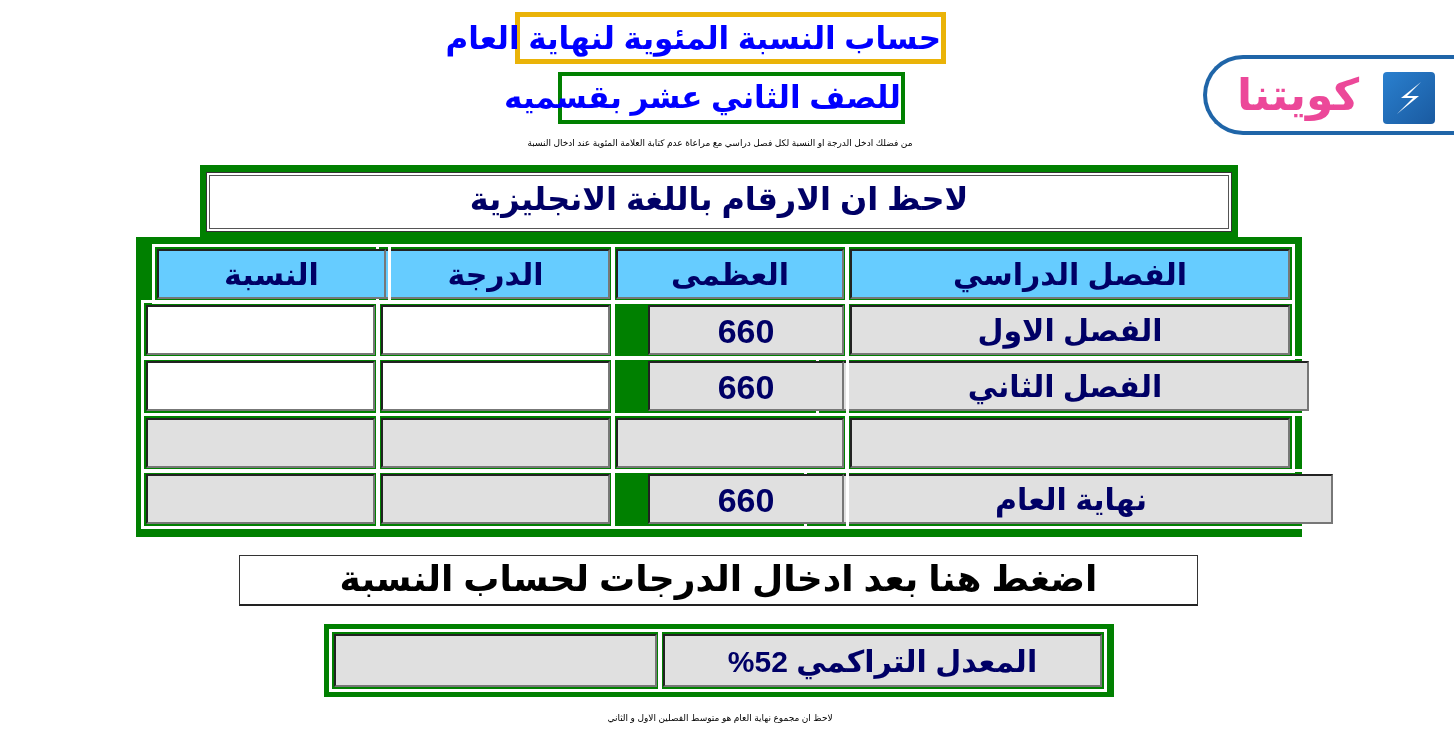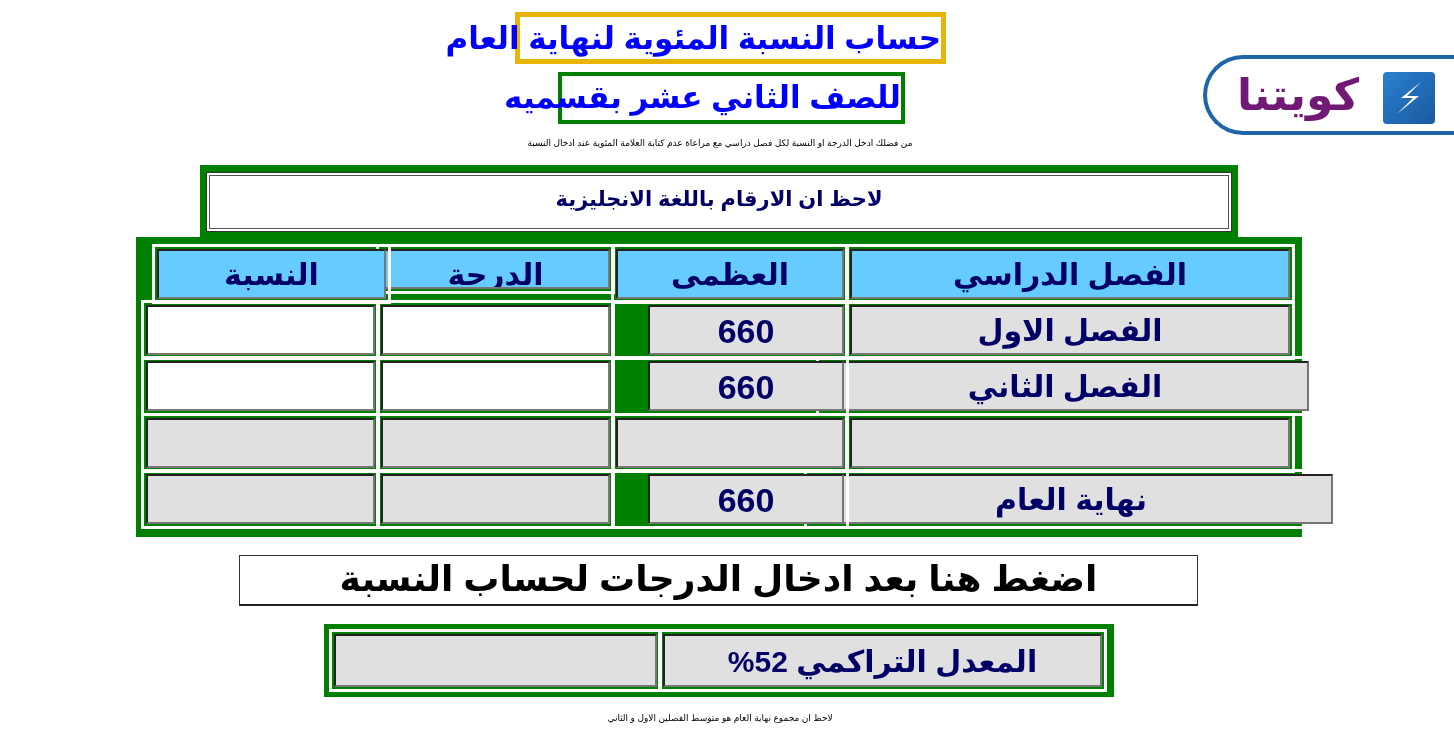--- a/index.html
+++ b/index.html
@@ -13,32 +13,32 @@
   .title2 { left:558px; top:72px; width:347px; height:52px; border:4px solid #008000;
             color:#0000ff; font-weight:bold; font-size:31px; line-height:44px;
             text-align:center; direction:rtl; white-space:nowrap; }
   .instr { left:440px; top:136px; width:560px; height:14px; font-size:9px; line-height:14px;
            text-align:center; direction:rtl; color:#000; white-space:nowrap; }
 
   
   .logo { left:1203px; top:55px; width:280px; height:80px; border:4px solid #1f65a8;
           border-radius:40px 0 0 40px; border-right:none; background:#fff; }
   .logo-text { position:absolute; left:30px; top:6px; font-size:44px; font-weight:bold;
-               color:#701a75; direction:rtl; line-height:60px; white-space:nowrap; }
+               color:#ec4899; direction:rtl; line-height:60px; white-space:nowrap; }
   .logo-icon { position:absolute; left:176px; top:13px; width:52px; height:52px;
                background:linear-gradient(135deg,#2a80cf,#1a5aa0); border-radius:4px; }
   .logo-icon svg { position:absolute; left:0; top:0; }
 
   
   .notice-outer { left:200px; top:165px; width:1038px; height:74px; background:#008000; }
   .notice-inner { position:absolute; left:7px; top:8px; right:7px; bottom:8px;
                   background:#fff; border:1px solid #fff; outline:1px solid #333;
                   box-shadow: inset 0 0 0 1px #fff, inset 0 0 0 2px #555; }
   .notice-text { position:absolute; left:0; right:0; top:0; bottom:0; text-align:center;
-                 font-weight:bold; font-size:21px; line-height:50px; color:#000066; direction:rtl; }
+                 font-weight:bold; font-size:32px; line-height:50px; color:#000066; direction:rtl; }
 
   
   .tbl-outer { left:136px; top:237px; width:1166px; height:300px; background:#008000; }
   .cell { position:absolute; box-sizing:border-box; border:2px solid #fff;
           outline:1px solid #fff; }
   .cell-in { position:absolute; left:2px; top:2px; right:2px; bottom:2px;
              border-top:2px solid #222; border-left:2px solid #222;
              border-bottom:2px solid #777; border-right:2px solid #777;
              box-sizing:border-box; text-align:center; font-weight:bold; color:#000066;
              font-size:30px; line-height:48px; direction:rtl; white-space:nowrap; overflow:hidden; }
@@ -82,21 +82,21 @@
 </div>
 
 <div class="abs tbl-outer">
 
   <div class="cell hdr" style="left:476px; top:8px; width:236px; height:58px;">
     <div class="cell-in">العظمى</div>
   </div>
   <div class="cell hdr" style="left:710px; top:8px; width:448px; height:58px;">
     <div class="cell-in">الفصل الدراسي</div>
   </div>
-  <div class="cell hdr" style="left:241px; top:8px; width:237px; height:48px;">
+  <div class="cell hdr" style="left:241px; top:8px; width:237px; height:58px;">
     <div class="cell-in">الدرجة</div>
   </div>
   <div class="cell hdr" style="left:17px; top:8px; width:237px; height:58px;">
     <div class="cell-in">النسبة</div>
   </div>
 
   <div class="cell gray" style="left:710px; top:64px; width:448px; height:58px;">
     <div class="cell-in">الفصل الاول</div>
   </div>
   <div class="cell gray" style="left:476px; top:64px; width:236px; height:58px;">

